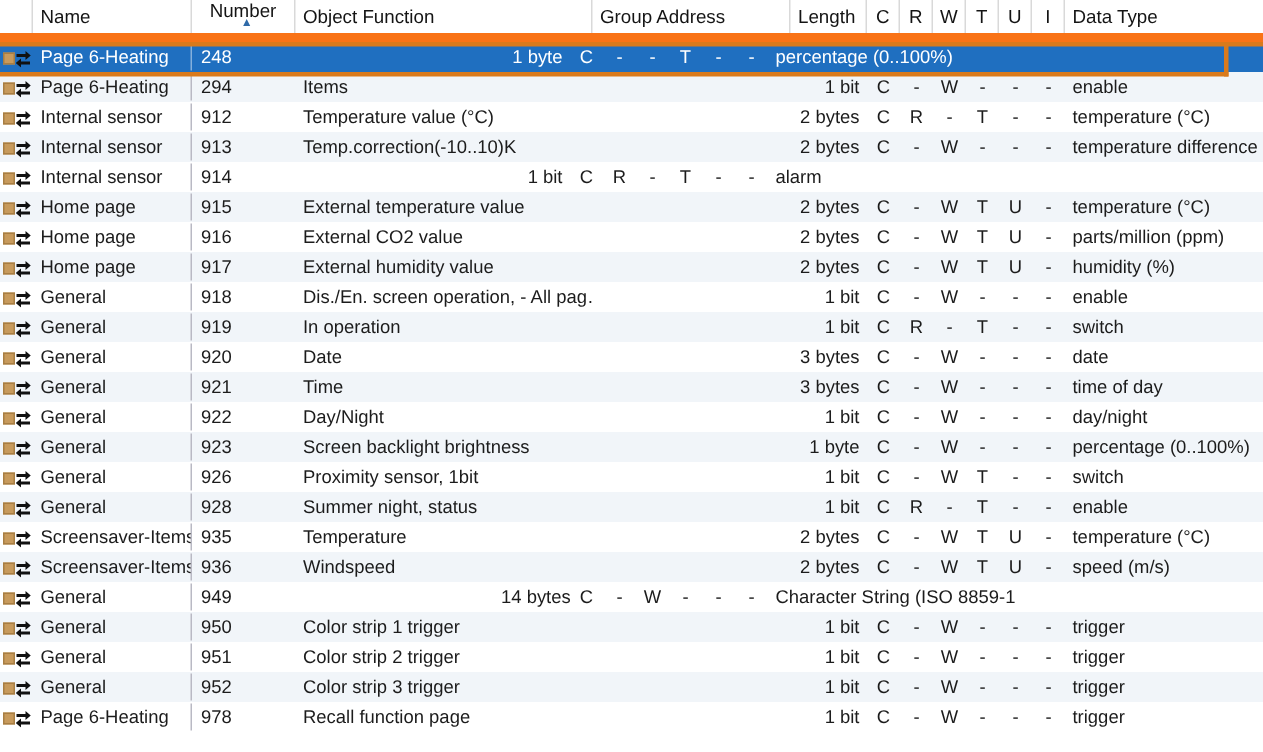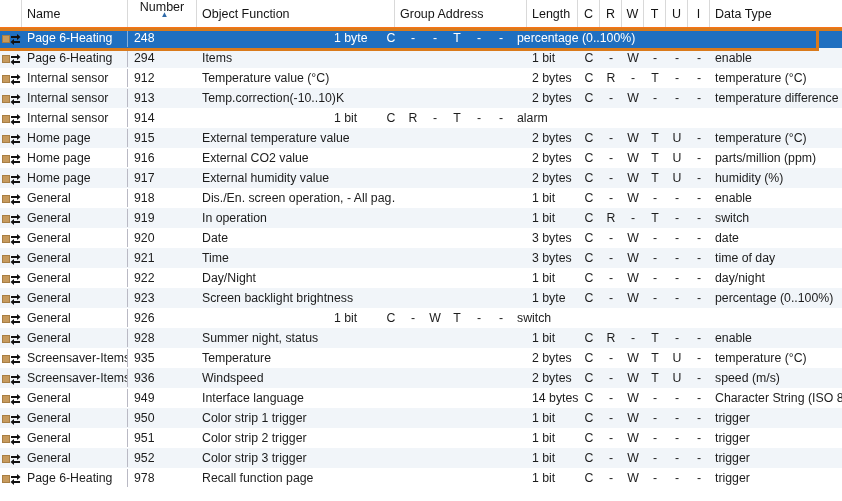--- a/index.html
+++ b/index.html
@@ -23,21 +23,21 @@
     height: 501px;
     background: #ffffff;
   }
 
   
   .hdr {
     position: relative;
     display: flex;
     height: 28px;
     background: #ffffff;
-    border-bottom: 1px solid #f97316;
+    border-bottom: 6px solid #f97316;
     box-sizing: border-box;
   }
   .hdr .hc {
     position: relative;
     box-sizing: border-box;
     height: 100%;
     display: flex;
     align-items: center;
     padding: 0 5px;
     font-size: 12.5px;
@@ -113,21 +113,21 @@
   }
   .c.center { text-align: center; padding: 0 2px; }
   .c.num { padding-left: 6px; }
 
   
   .w-icon   { width: 22px;  min-width: 22px; }
   .w-name   { width: 106px; min-width: 106px; }
   .w-number { width: 69px;  min-width: 69px; flex-direction: column; }
   .w-func   { width: 198px; min-width: 198px; }
   .w-ga     { width: 132px; min-width: 132px; text-align: center; }
-  .w-len    { width: 51px;  min-width: 51px; }
+  .w-len    { width: 51px;  min-width: 51px; text-align: right; }
   .w-flag   { width: 22px;  min-width: 22px; }
   .w-dtype  { width: 147px; min-width: 147px; flex: 1 1 auto; }
 
   
   .namecell {
     position: relative;
   }
   .namecell::after {
     content: "";
     position: absolute;
@@ -538,20 +538,21 @@
           <span class="obj-icon">
             <span class="sq"></span>
             <svg width="11" height="13" viewBox="0 0 11 13">
               <path d="M1 4 H7 V2 L10.5 5 L7 8 V6 H1 Z" fill="#111"></path>
               <path d="M10 9 H4 V7 L0.5 10 L4 13 V11 H10 Z" fill="#111"></path>
             </svg>
           </span>
         </div>
         <div class="c namecell w-name">General</div>
         <div class="c num w-number">926</div>
+        <div class="c w-func">Proximity sensor, 1bit</div>
         <div class="c w-ga"></div>
         <div class="c w-len">1 bit</div>
         <div class="c w-flag center">C</div>
         <div class="c w-flag center">-</div>
         <div class="c w-flag center">W</div>
         <div class="c w-flag center">T</div>
         <div class="c w-flag center">-</div>
         <div class="c w-flag center">-</div>
         <div class="c w-dtype">switch</div>
       </div>
@@ -629,21 +630,20 @@
           <span class="obj-icon">
             <span class="sq"></span>
             <svg width="11" height="13" viewBox="0 0 11 13">
               <path d="M1 4 H7 V2 L10.5 5 L7 8 V6 H1 Z" fill="#111"></path>
               <path d="M10 9 H4 V7 L0.5 10 L4 13 V11 H10 Z" fill="#111"></path>
             </svg>
           </span>
         </div>
         <div class="c namecell w-name">General</div>
         <div class="c num w-number">949</div>
-        <div class="c w-func">Interface language</div>
         <div class="c w-ga"></div>
         <div class="c w-len">14 bytes</div>
         <div class="c w-flag center">C</div>
         <div class="c w-flag center">-</div>
         <div class="c w-flag center">W</div>
         <div class="c w-flag center">-</div>
         <div class="c w-flag center">-</div>
         <div class="c w-flag center">-</div>
         <div class="c w-dtype">Character String (ISO 8859-1</div>
       </div>

